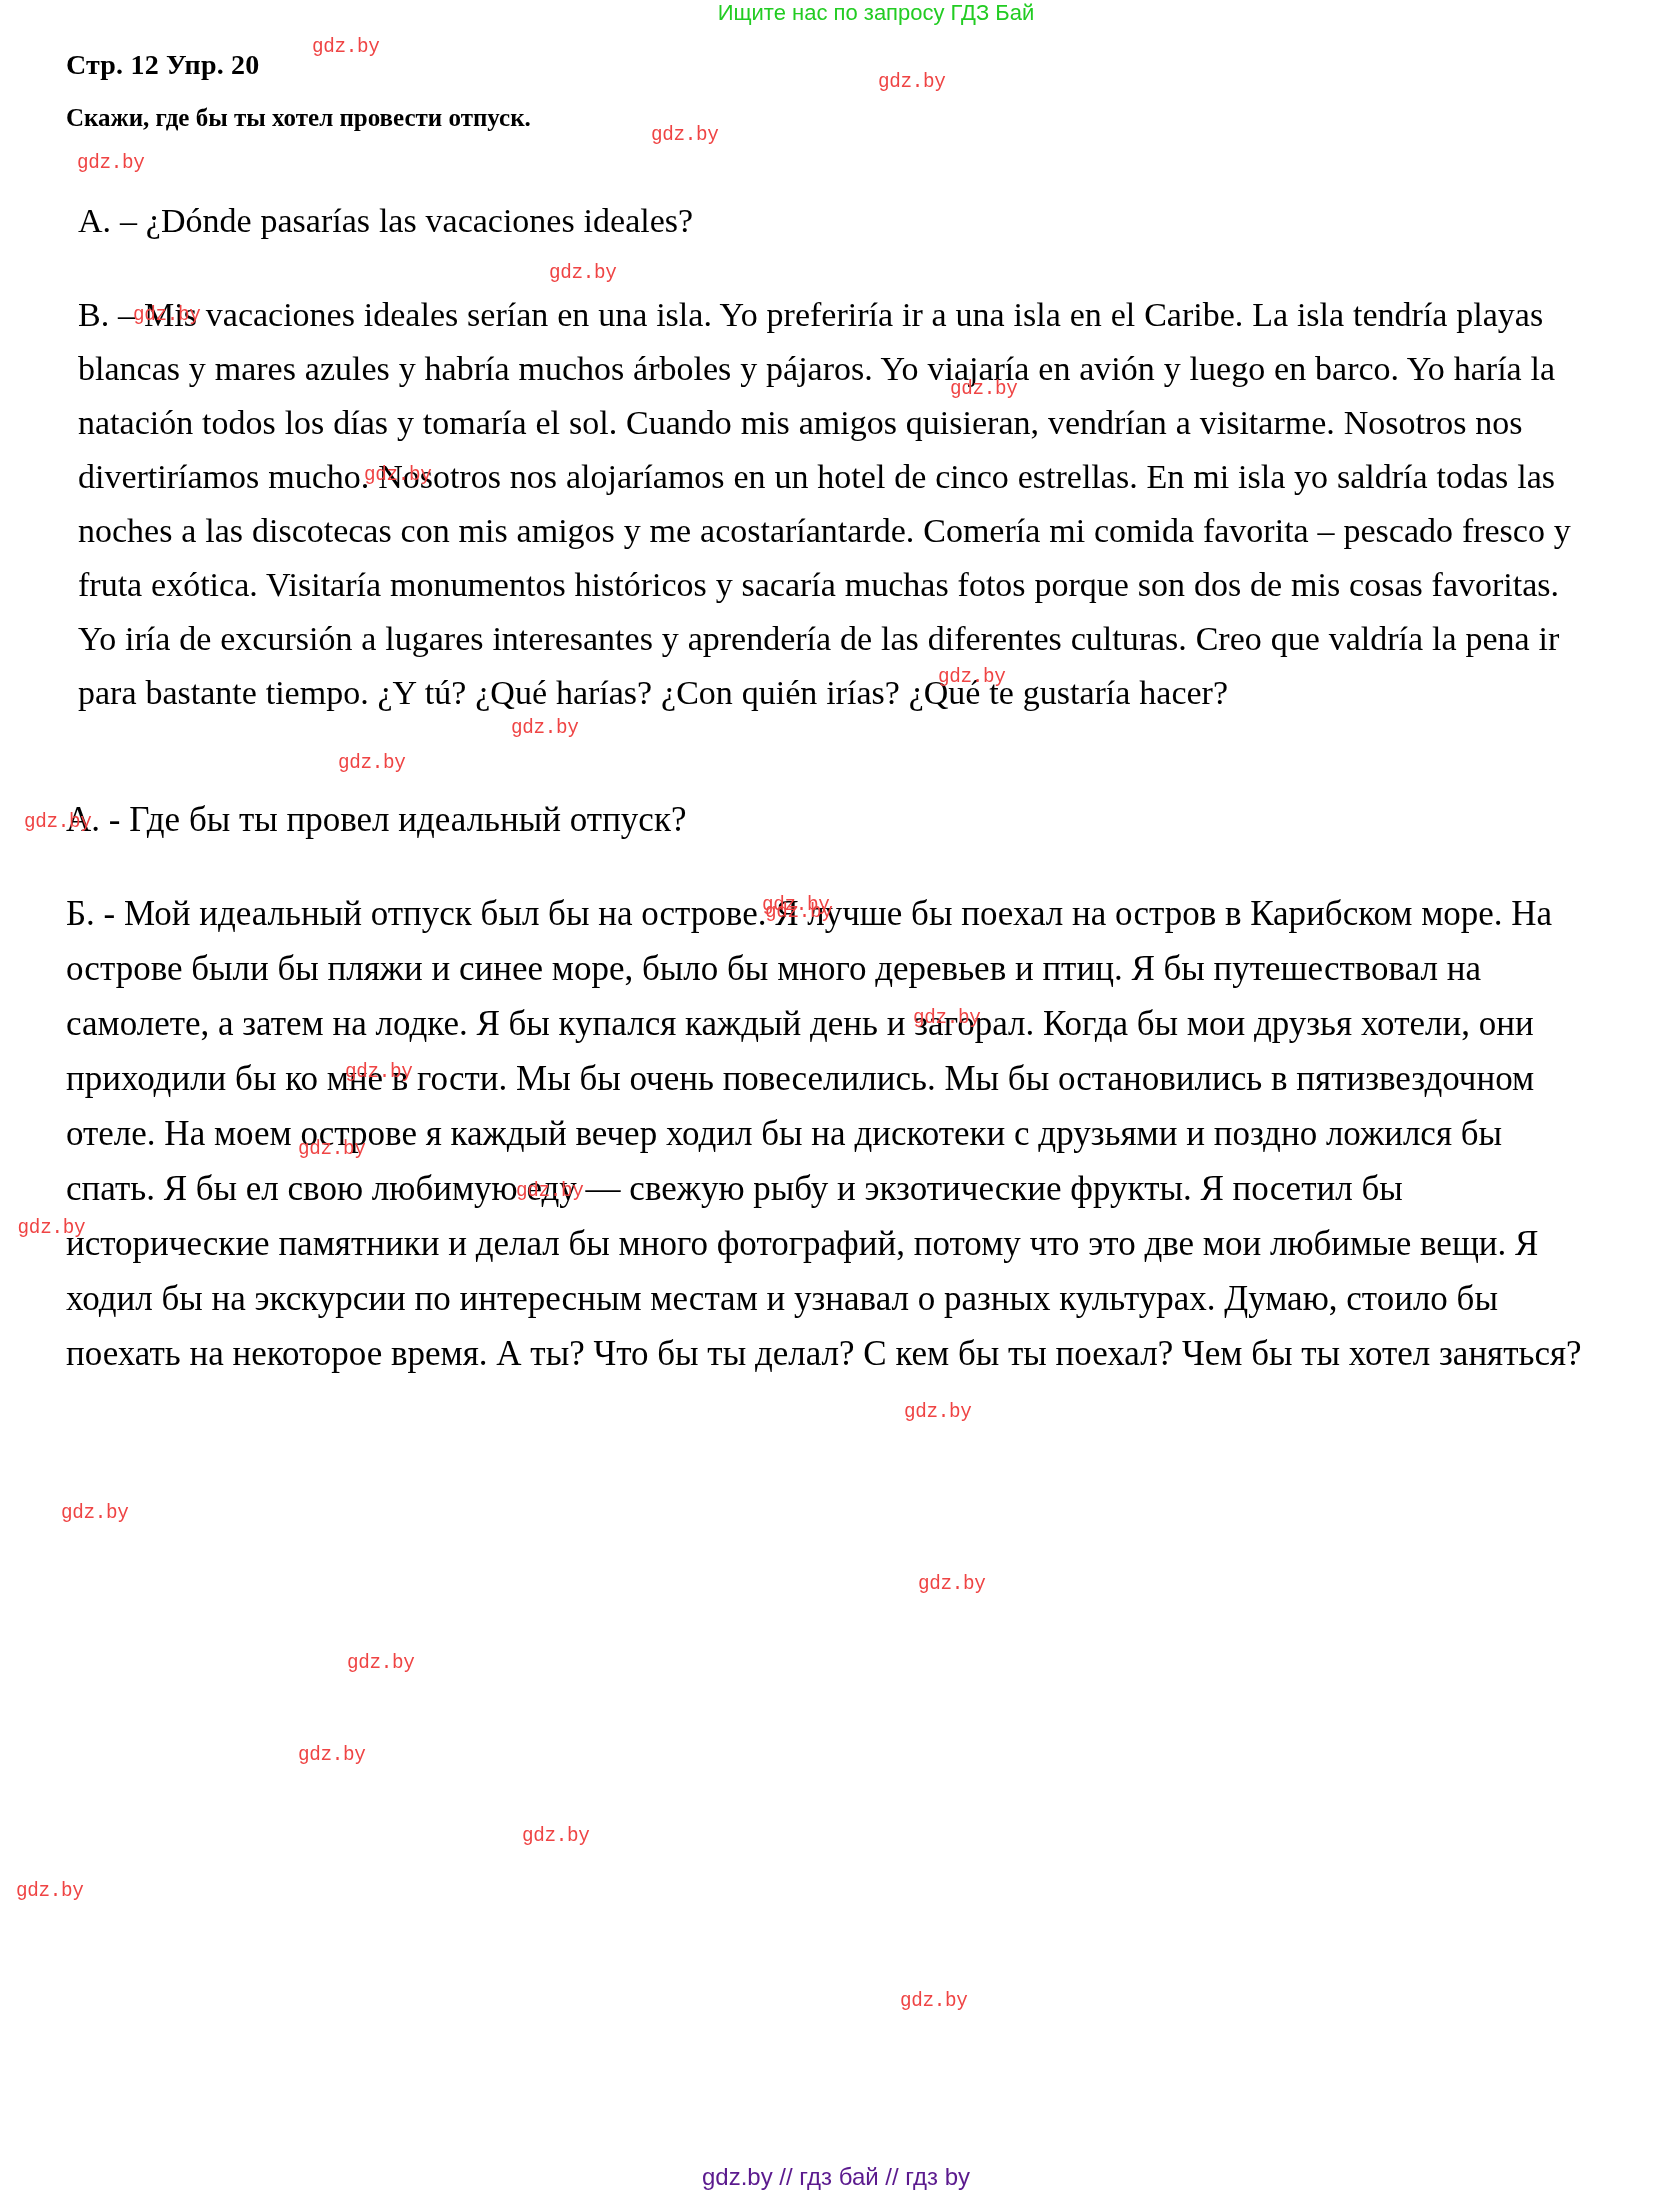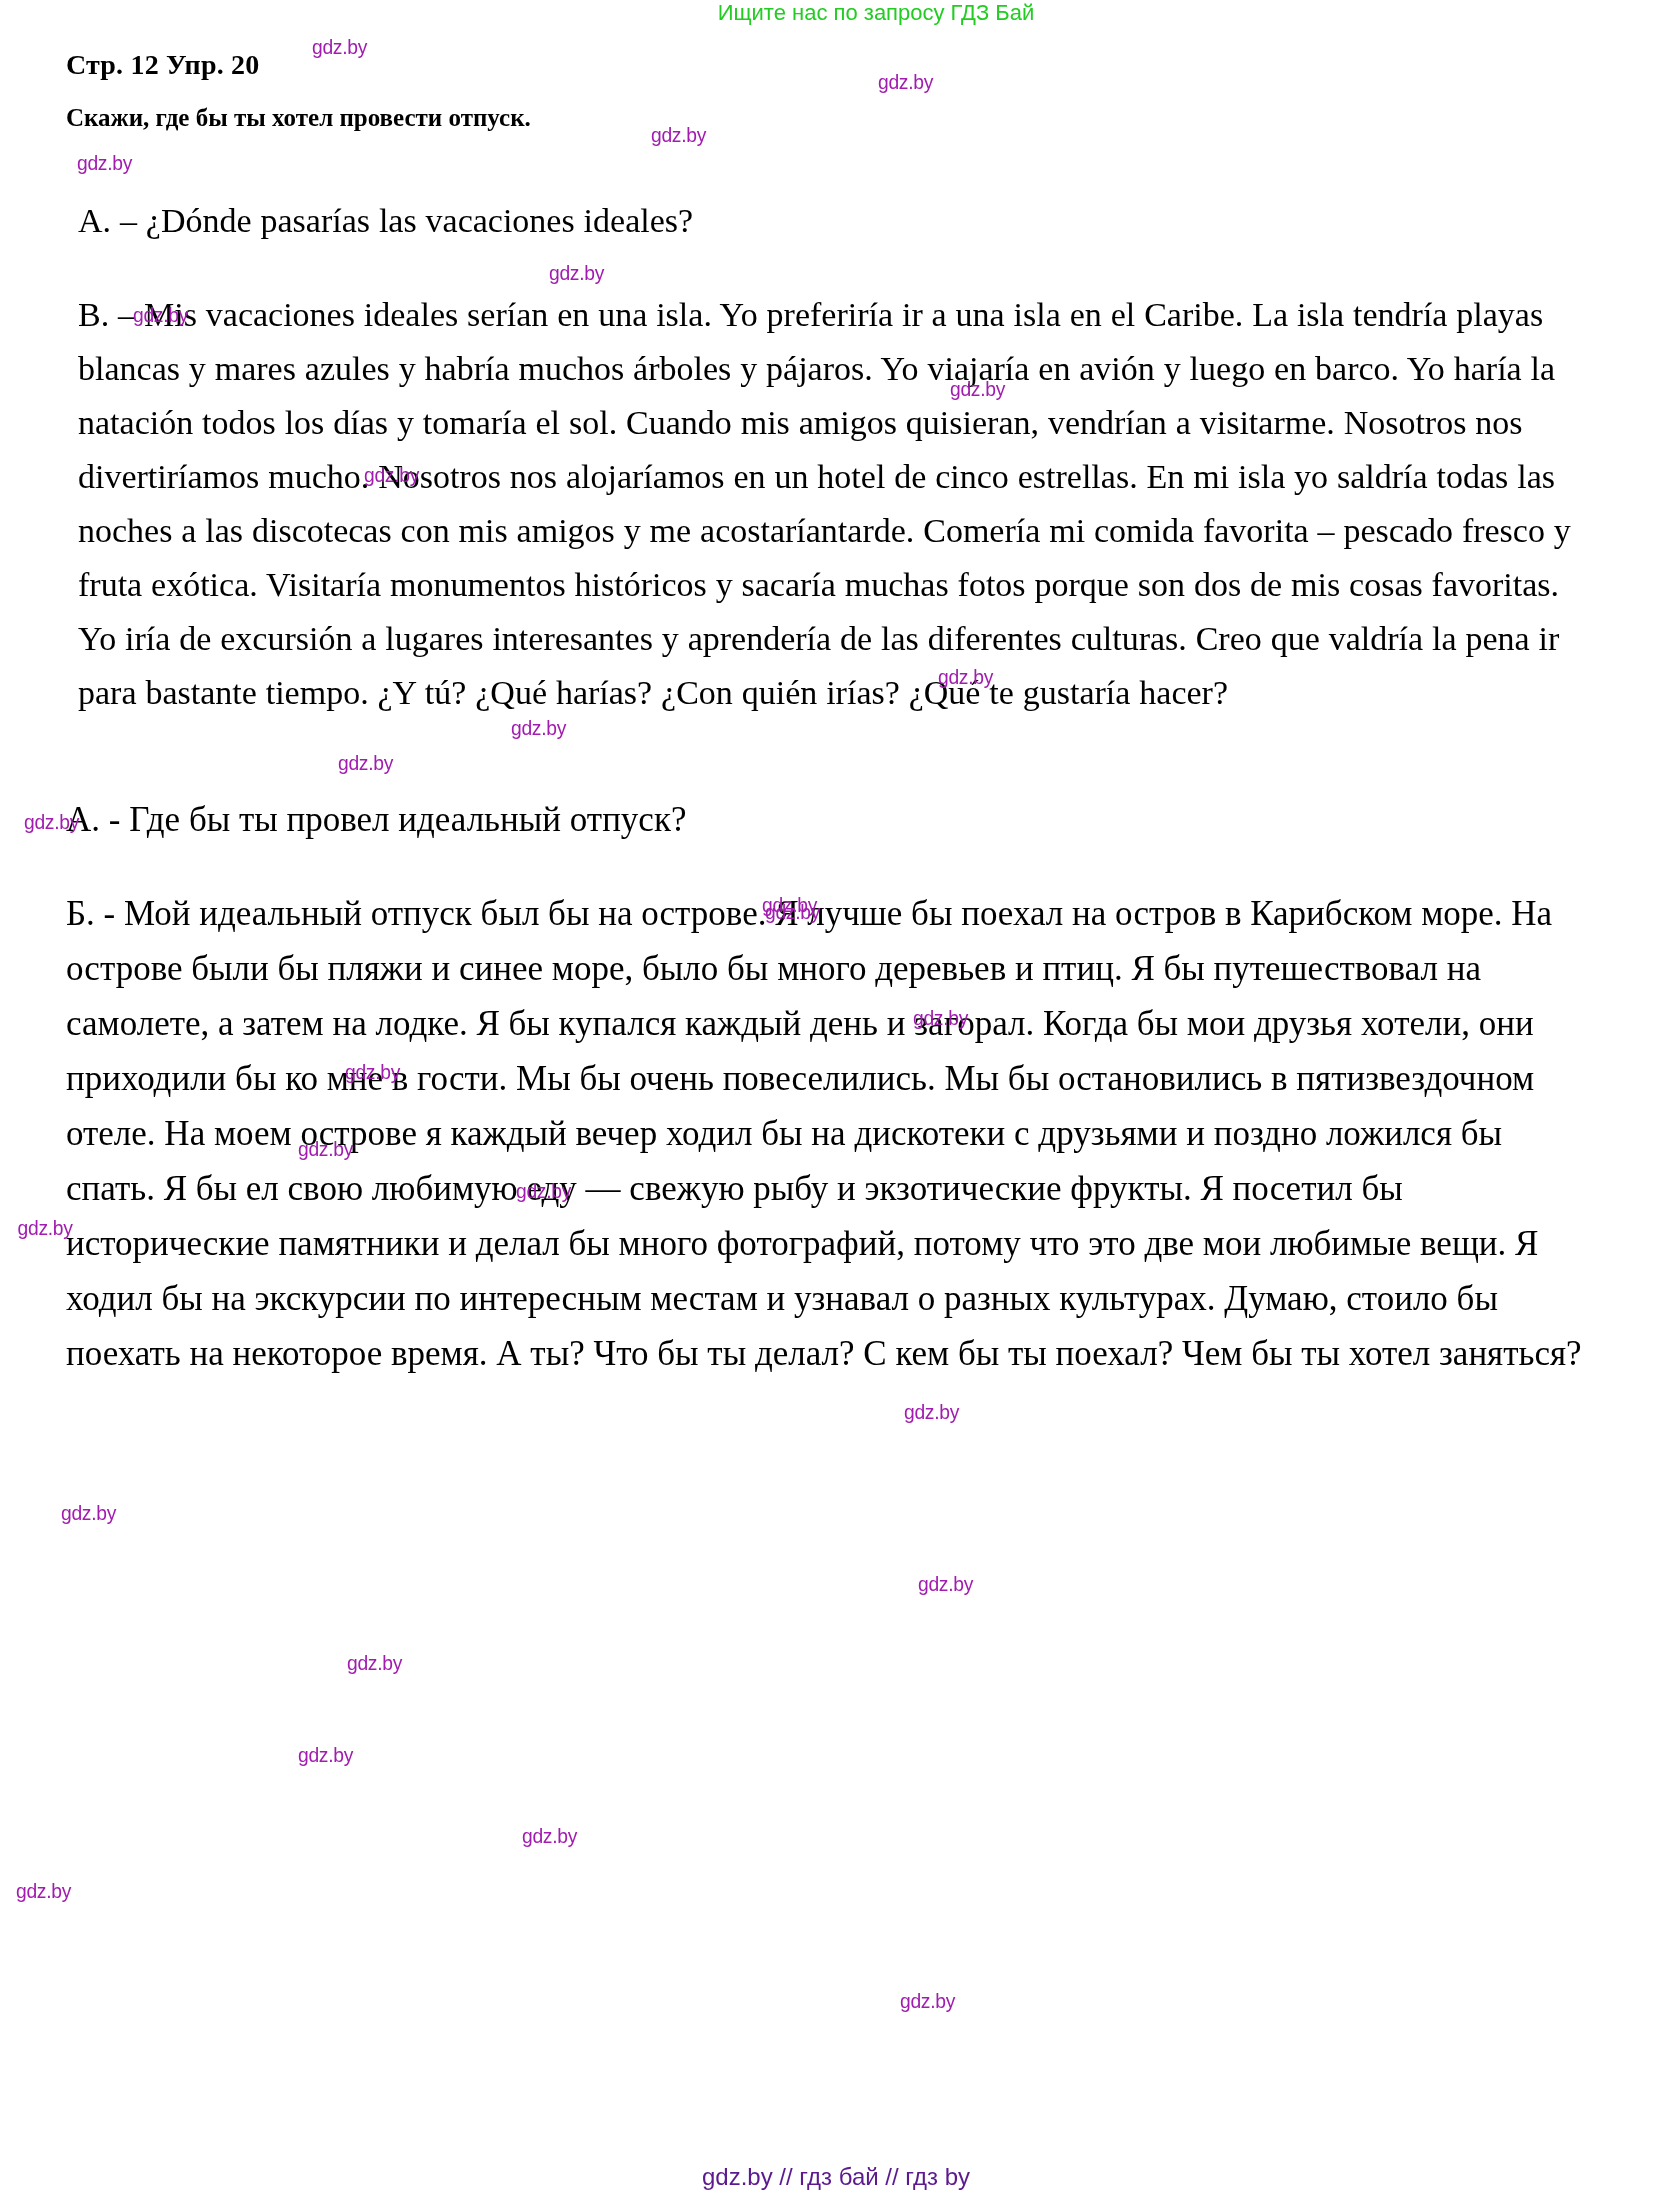--- a/index.html
+++ b/index.html
@@ -78,24 +78,24 @@
   .para-ru {
     font-size: 35px;
     line-height: 55px;
     margin: 0 0 39px 0;
     text-align: left;
   }
 
   
   .wm {
     position: absolute;
-    font-family: Liberation Sans, sans-serif;
+    font-family: Liberation Mono, monospace;
     font-size: 19.3px;
     line-height: 21px;
-    color: #a21caf;
+    color: #ef4444;
     white-space: nowrap;
     pointer-events: none;
     letter-spacing: -0.3px;
   }
 
   
   .footer {
     position: absolute;
     left: 0;
     bottom: 12.3px;

